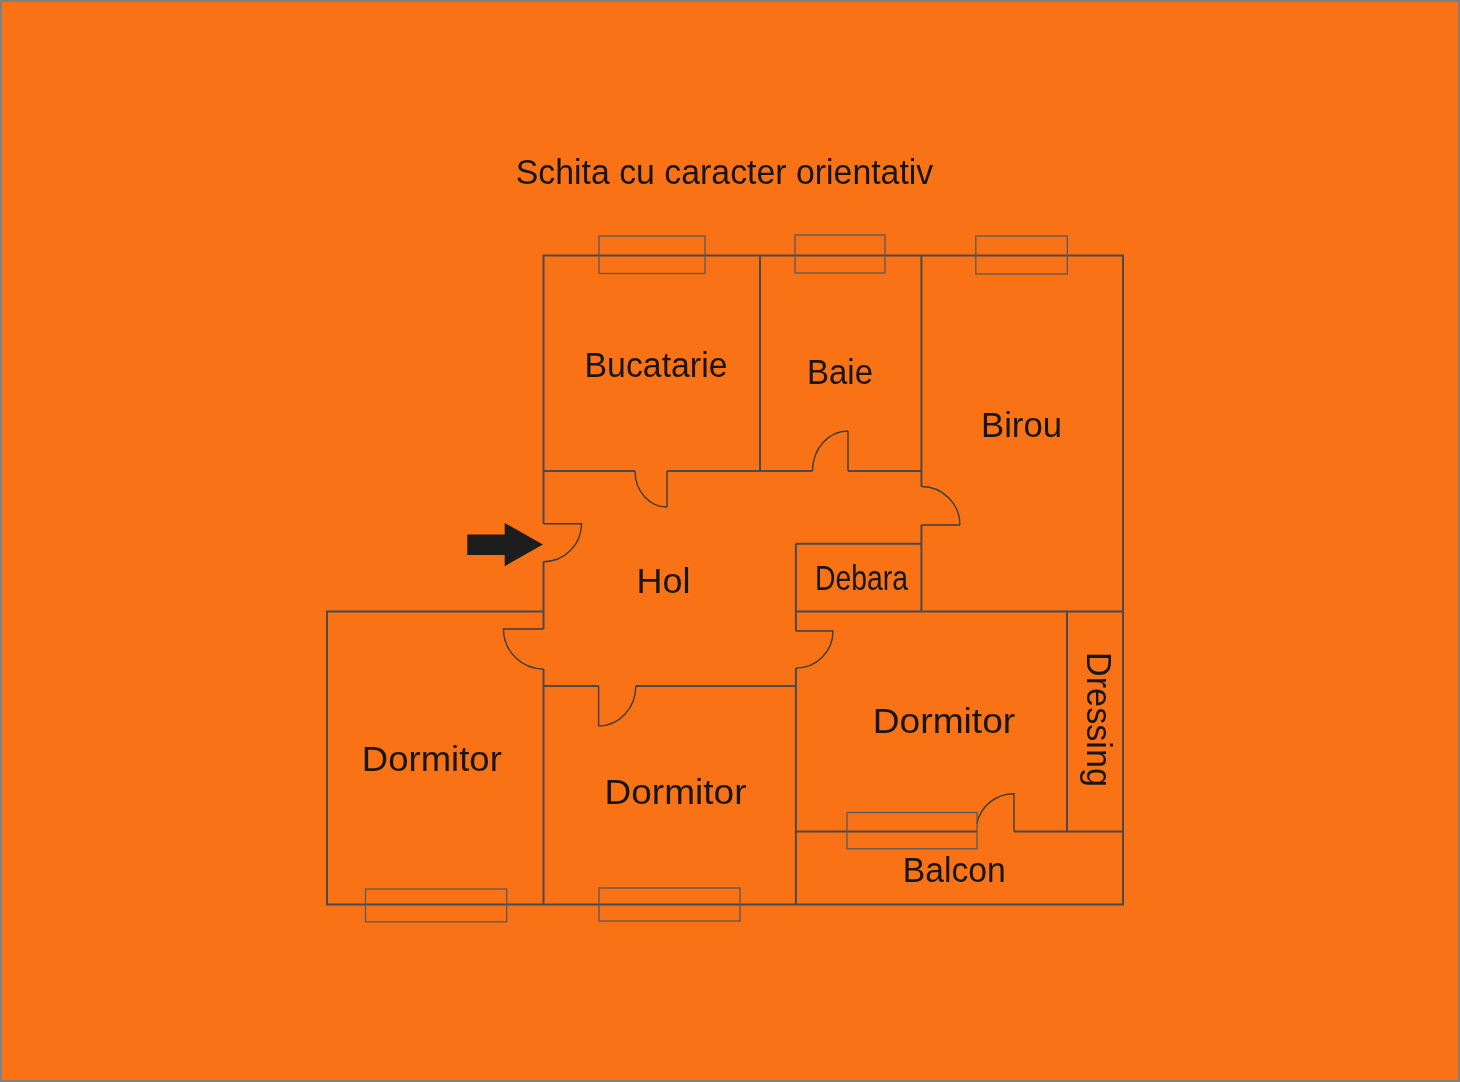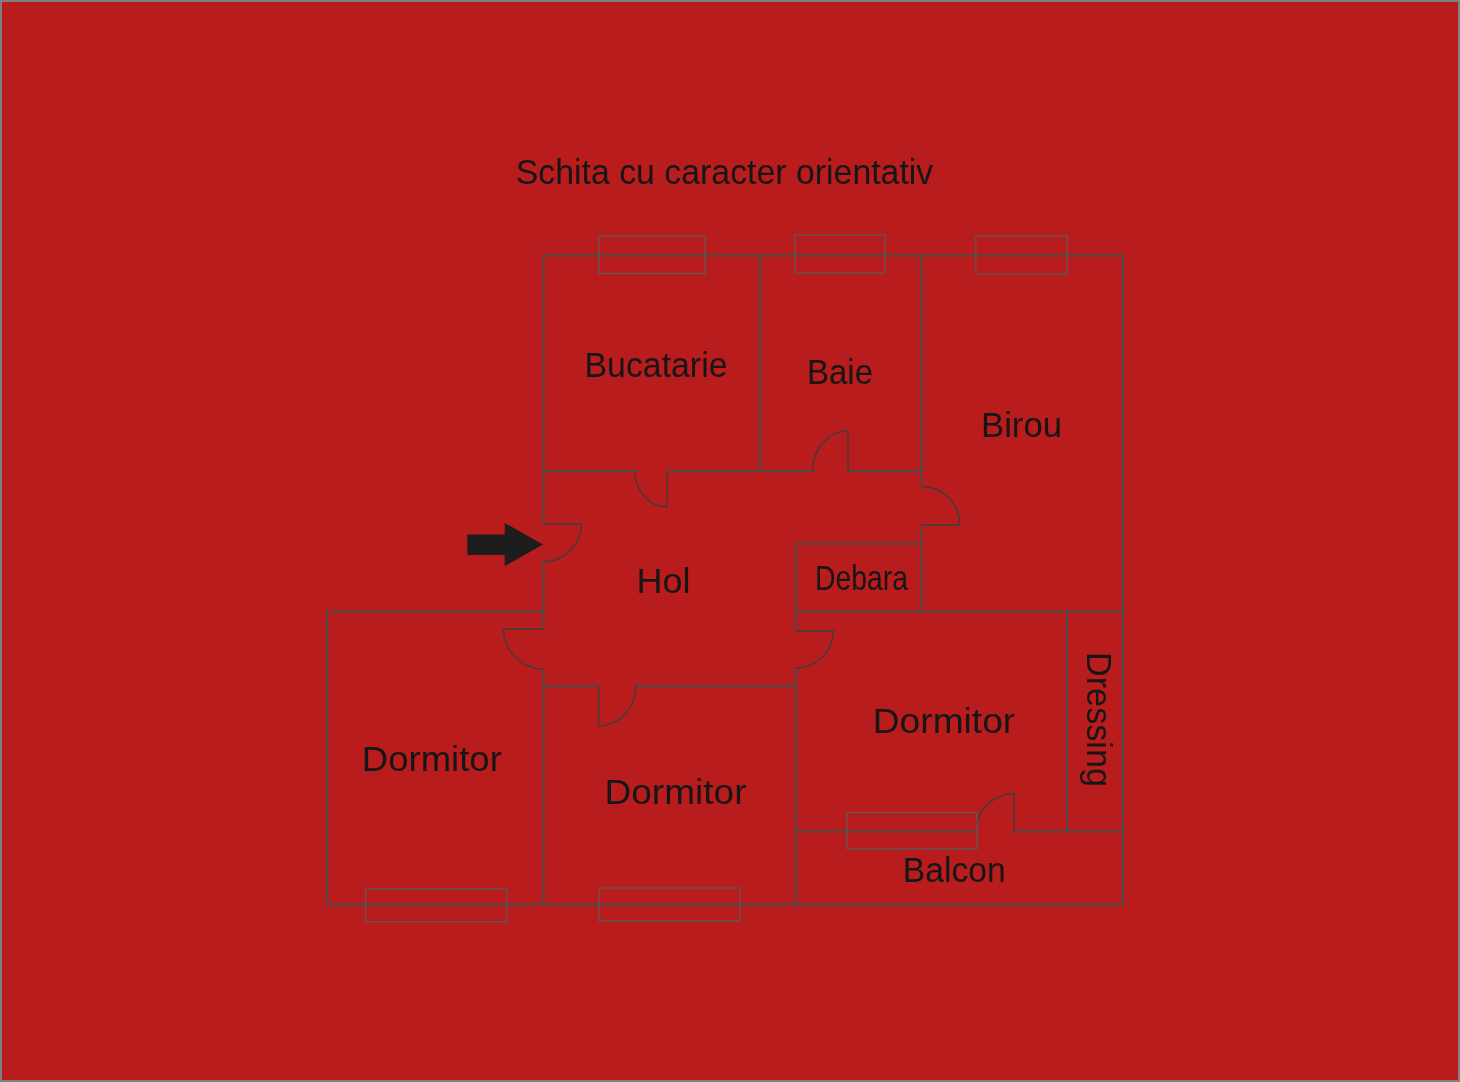--- a/index.html
+++ b/index.html
@@ -1,16 +1,16 @@
 <!DOCTYPE html>
 <html><head>
 <meta charset="utf-8">
 <style>
   html,body{margin:0;padding:0;background:#ffffff;}
-  #page{position:relative;width:1460px;height:1082px;background:#b91c1c;}
+  #page{position:relative;width:1460px;height:1082px;background:#f97316;}
   svg{display:block;}
   text{font-family:"Liberation Sans", sans-serif;fill:#161616;}
 </style>
 </head>
 <body>
 <div id="page">
 <svg width="1460" height="1082" viewBox="0 0 1460 1082">
 
   <rect x="1" y="1" width="1458" height="1080" fill="none" stroke="#808080" stroke-width="2"></rect>
 

